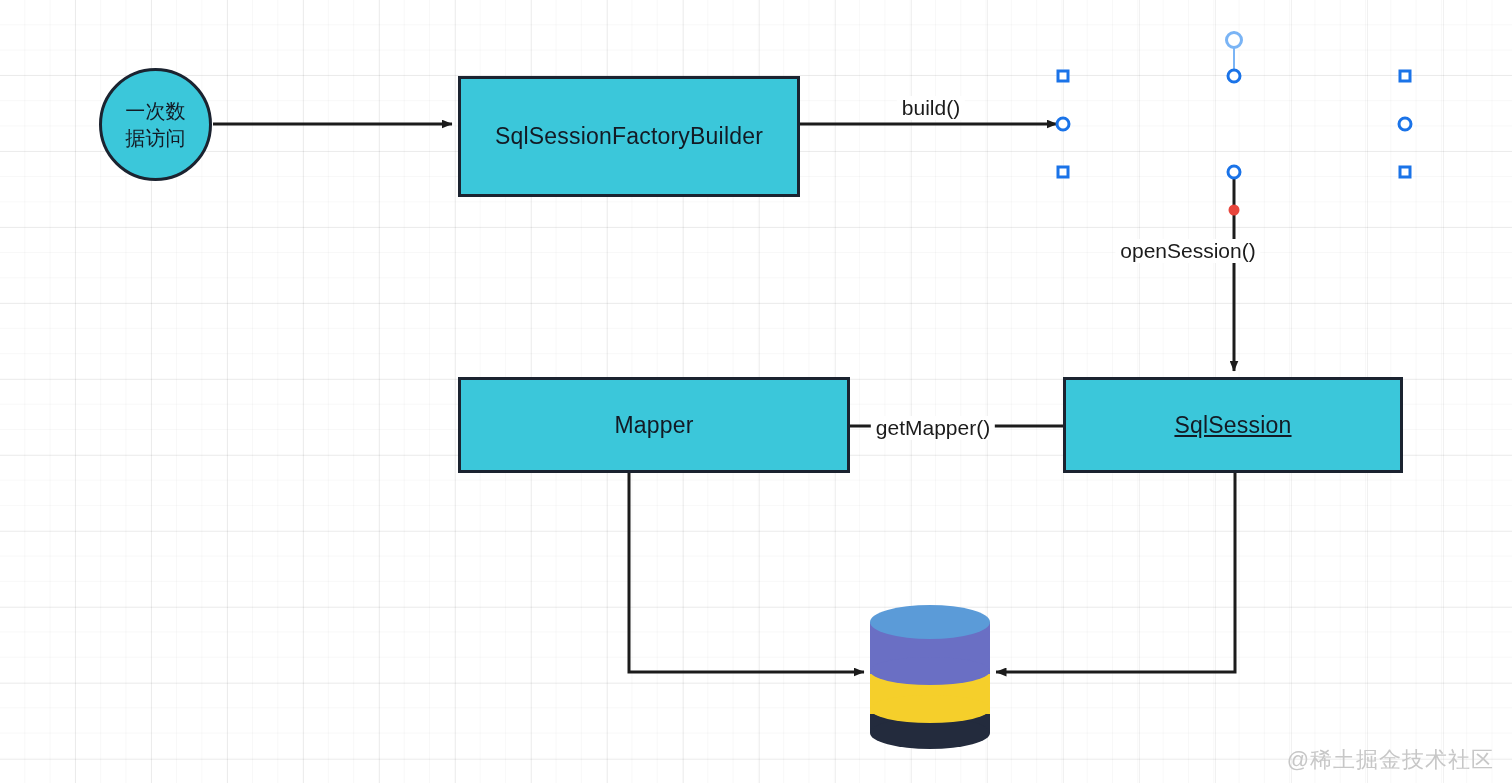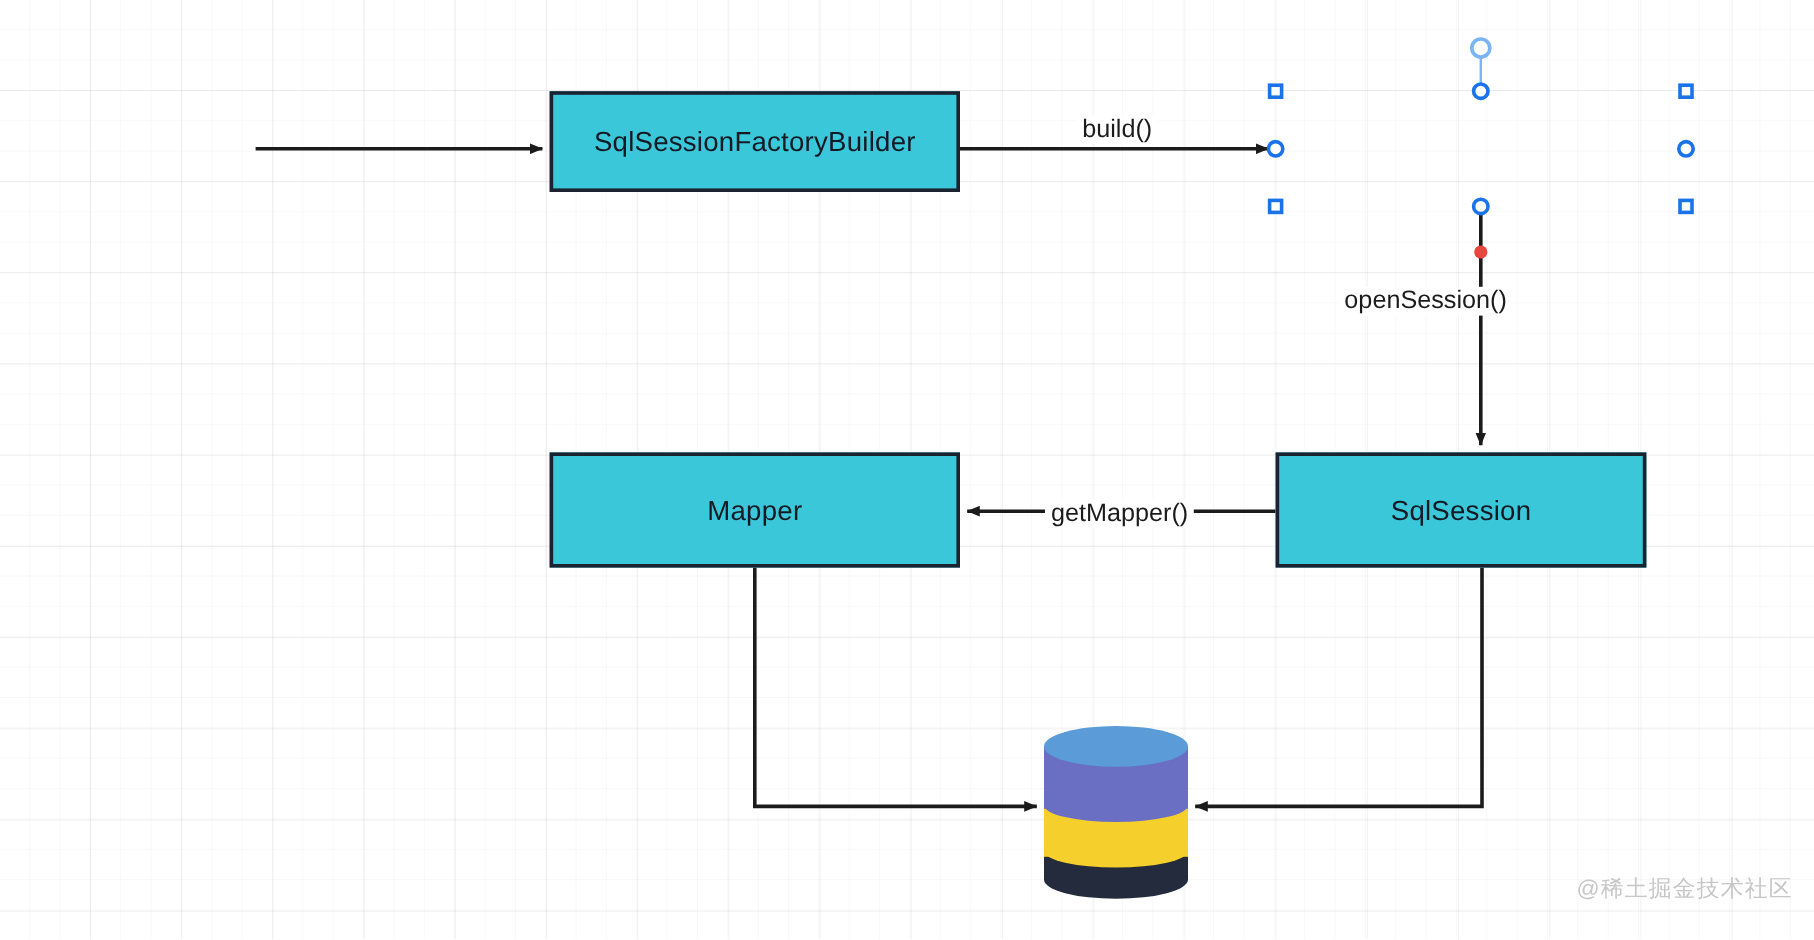--- a/index.html
+++ b/index.html
@@ -136,23 +136,23 @@
   }
   .db-b2-cap {
     top: 90px;
     height: 28px;
     border-radius: 50%;
     background: #f5cf2b;
   }
   #watermark {
     position: absolute;
     right: 18px;
-    bottom: 29px;
+    bottom: 8px;
     color: #c7c7c7;
-    font-size: 19px;
+    font-size: 22px;
     letter-spacing: 1px;
     white-space: nowrap;
   }
 </style>
 </head>
 <body>
 
 <div id="canvas">
 
   <svg id="svg-layer" viewBox="0 0 1512 783" xmlns="http://www.w3.org/2000/svg">
@@ -168,27 +168,31 @@
 
     <path d="M1234,172 L1234,371" stroke="#1b1b1b" stroke-width="3" fill="none" marker-end="url(#arrowhead)"></path>
 
     <path d="M1063,426 L806,426" stroke="#1b1b1b" stroke-width="3" fill="none" marker-end="url(#arrowhead)"></path>
 
     <path d="M629,473 L629,672 L864,672" stroke="#1b1b1b" stroke-width="3" fill="none" marker-end="url(#arrowhead)"></path>
 
     <path d="M1235,473 L1235,672 L996,672" stroke="#1b1b1b" stroke-width="3" fill="none" marker-end="url(#arrowhead)"></path>
   </svg>
 
-
-  <div class="node" style="left:458px; top:76px; width:342px; height:84px;">SqlSessionFactoryBuilder</div>
-
-
-  <div class="node" style="left:458px; top:377px; width:342px; height:96px;">Mapper</div>
-
-  <div class="node" style="left:1063px; top:377px; width:309px; height:96px;">SqlSession</div>
+  <div class="node circle" style="left:99px; top:68px; width:113px; height:113px;">
+    <span>一次数</span>
+    <span>据访问</span>
+  </div>
+
+  <div class="node" style="left:458px; top:76px; width:342px; height:121px;">SqlSessionFactoryBuilder</div>
+
+
+  <div class="node" style="left:458px; top:377px; width:392px; height:96px;">Mapper</div>
+
+  <div class="node" style="left:1063px; top:377px; width:340px; height:96px;text-decoration:underline;">SqlSession</div>
 
   <div id="database" style="left:870px; top:605px;">
     <div class="db-band db-b3"></div>
     <div class="db-band db-bottom-cap"></div>
     <div class="db-band db-b2"></div>
     <div class="db-band db-b2-cap"></div>
     <div class="db-band db-b1"></div>
     <div class="db-band db-b1-cap"></div>
     <div class="db-band db-top"></div>
   </div>

